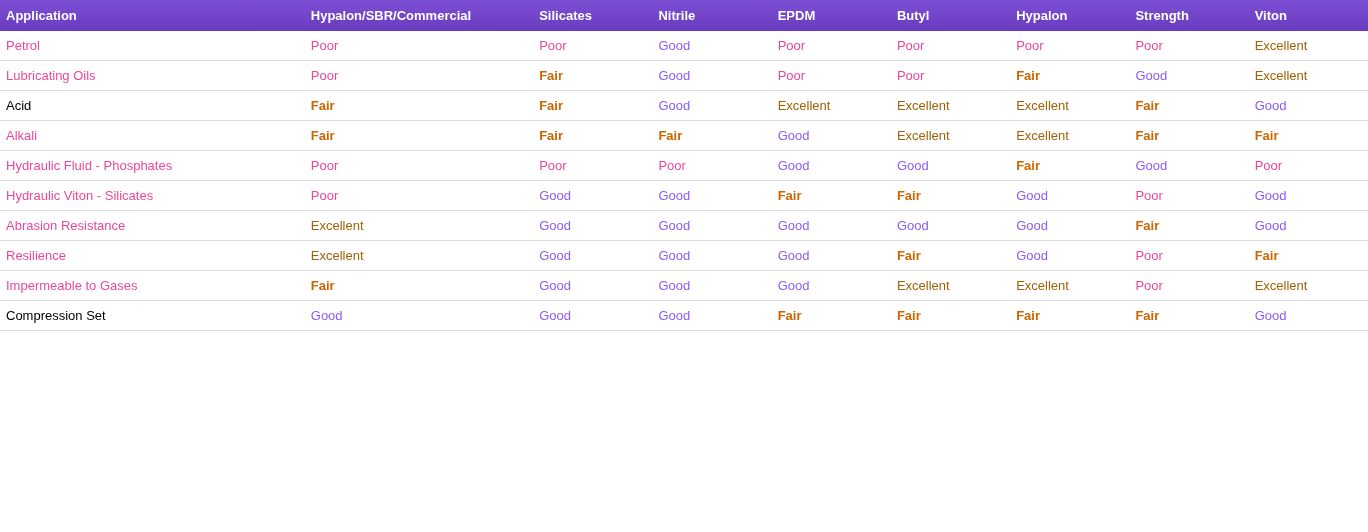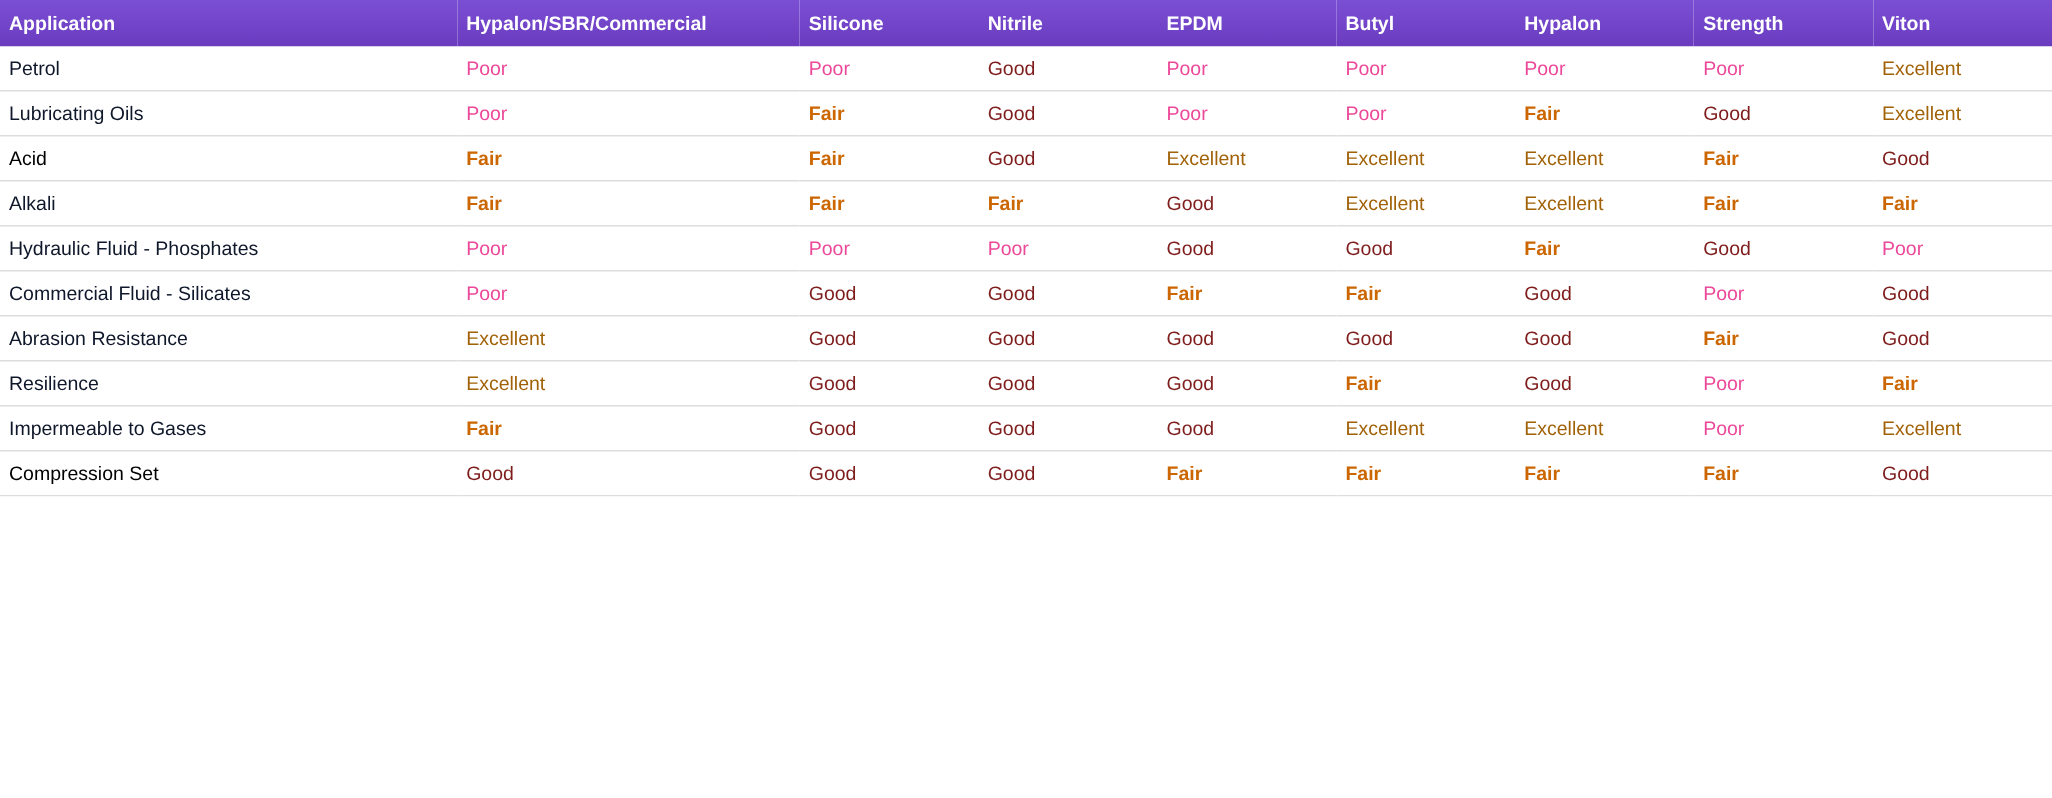--- a/index.html
+++ b/index.html
@@ -21,33 +21,33 @@
     .col-nat { width: 170px; }
     .col-neo { width: 90px; }
     .col-nit { width: 90px; }
     .col-epdm { width: 90px; }
     .col-but { width: 90px; }
     .col-hyp { width: 90px; }
     .col-sil { width: 90px; }
     .col-vit { width: 90px; }
     .val-poor { color: #ec4899; }
     .val-fair { color: #cc6600; font-weight: bold; }
-    .val-good { color: #7f1d1d; }
+    .val-good { color: #8b5cf6; }
     .val-excellent { color: #a16207; }
-    .app-link { color: #0f172a; text-decoration: none; }
+    .app-link { color: #ec4899; text-decoration: none; }
   </style>
 </head>
 <body>
 
 <table>
   <thead>
     <tr>
       <th class="col-app">Application</th>
       <th class="col-nat">Hypalon/SBR/Commercial</th>
-      <th class="col-neo">Silicone</th>
+      <th class="col-neo">Silicates</th>
       <th class="col-nit">Nitrile</th>
       <th class="col-epdm">EPDM</th>
       <th class="col-but">Butyl</th>
       <th class="col-hyp">Hypalon</th>
       <th class="col-sil">Strength</th>
       <th class="col-vit">Viton</th>
     </tr>
   </thead>
   <tbody id="table-body">
   <tr>
@@ -99,21 +99,21 @@
         <td class="col-nat val-poor">Poor</td>
         <td class="col-neo val-poor">Poor</td>
         <td class="col-nit val-poor">Poor</td>
         <td class="col-epdm val-good">Good</td>
         <td class="col-but val-good">Good</td>
         <td class="col-hyp val-fair">Fair</td>
         <td class="col-sil val-good">Good</td>
         <td class="col-vit val-poor">Poor</td>
       </tr>
       <tr>
-        <td class="col-app"><a class="app-link" href="#">Commercial Fluid - Silicates</a></td>
+        <td class="col-app"><a class="app-link" href="#">Hydraulic Viton - Silicates</a></td>
         <td class="col-nat val-poor">Poor</td>
         <td class="col-neo val-good">Good</td>
         <td class="col-nit val-good">Good</td>
         <td class="col-epdm val-fair">Fair</td>
         <td class="col-but val-fair">Fair</td>
         <td class="col-hyp val-good">Good</td>
         <td class="col-sil val-poor">Poor</td>
         <td class="col-vit val-good">Good</td>
       </tr>
       <tr>

